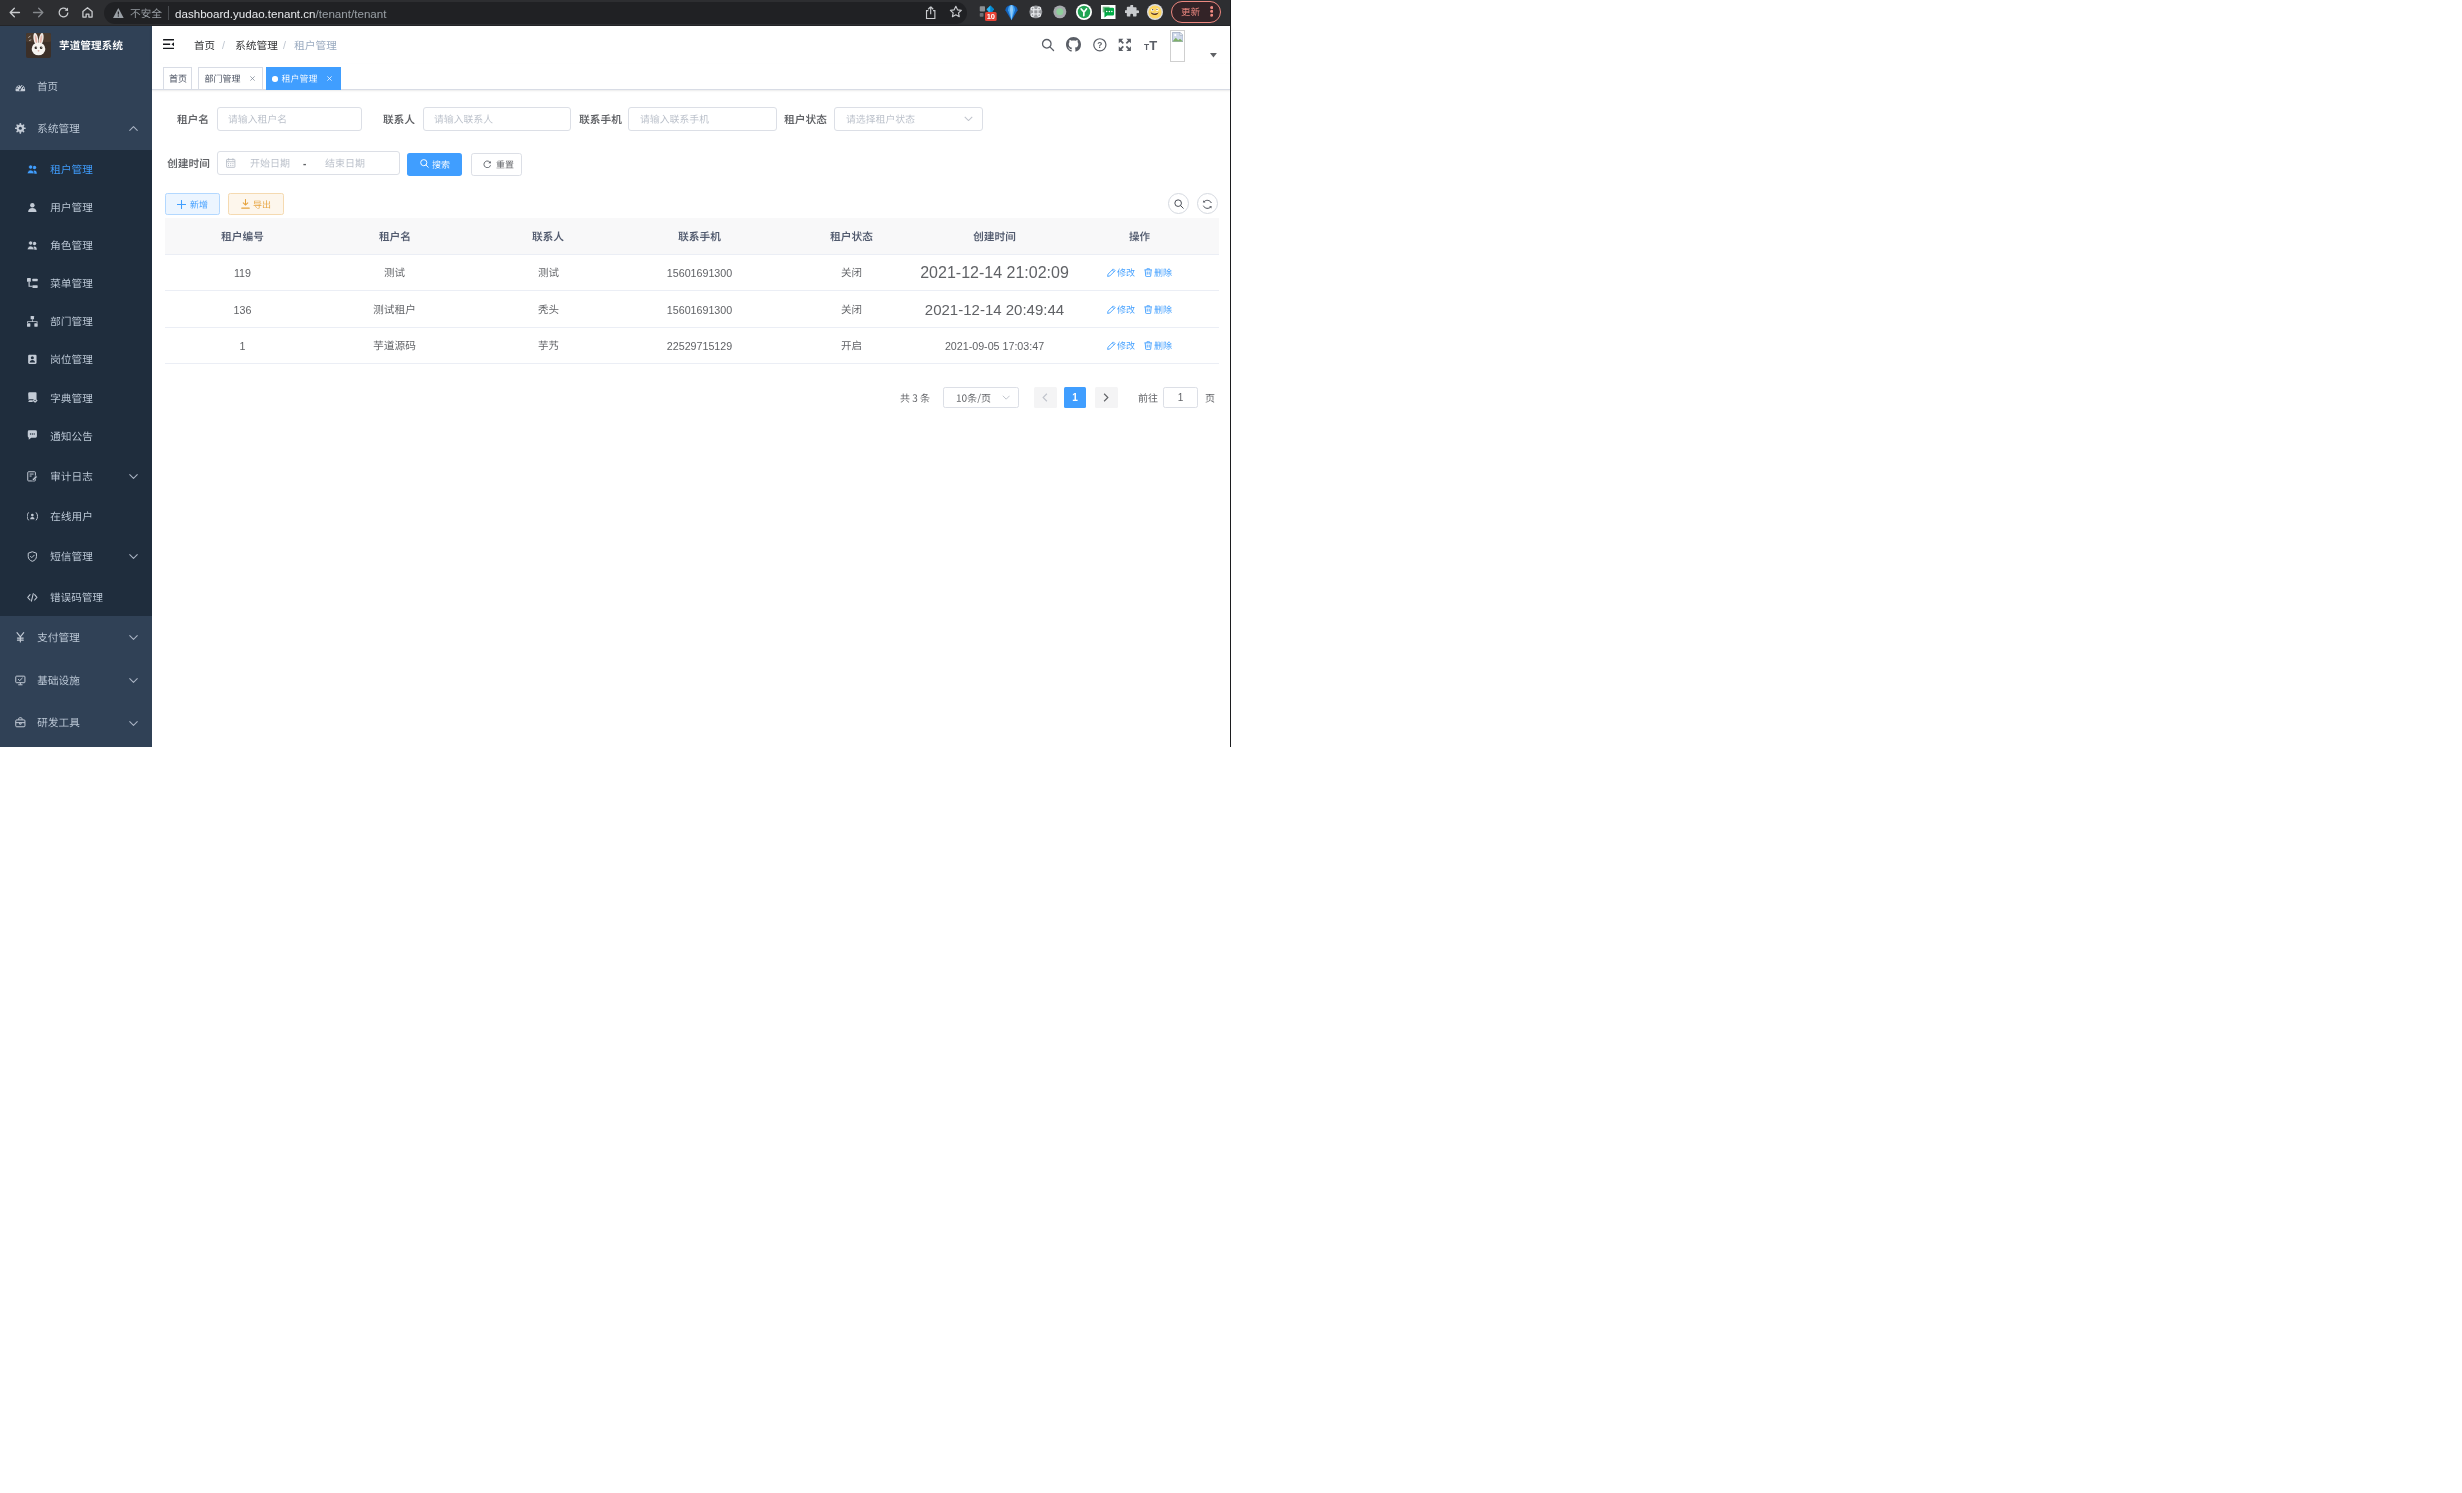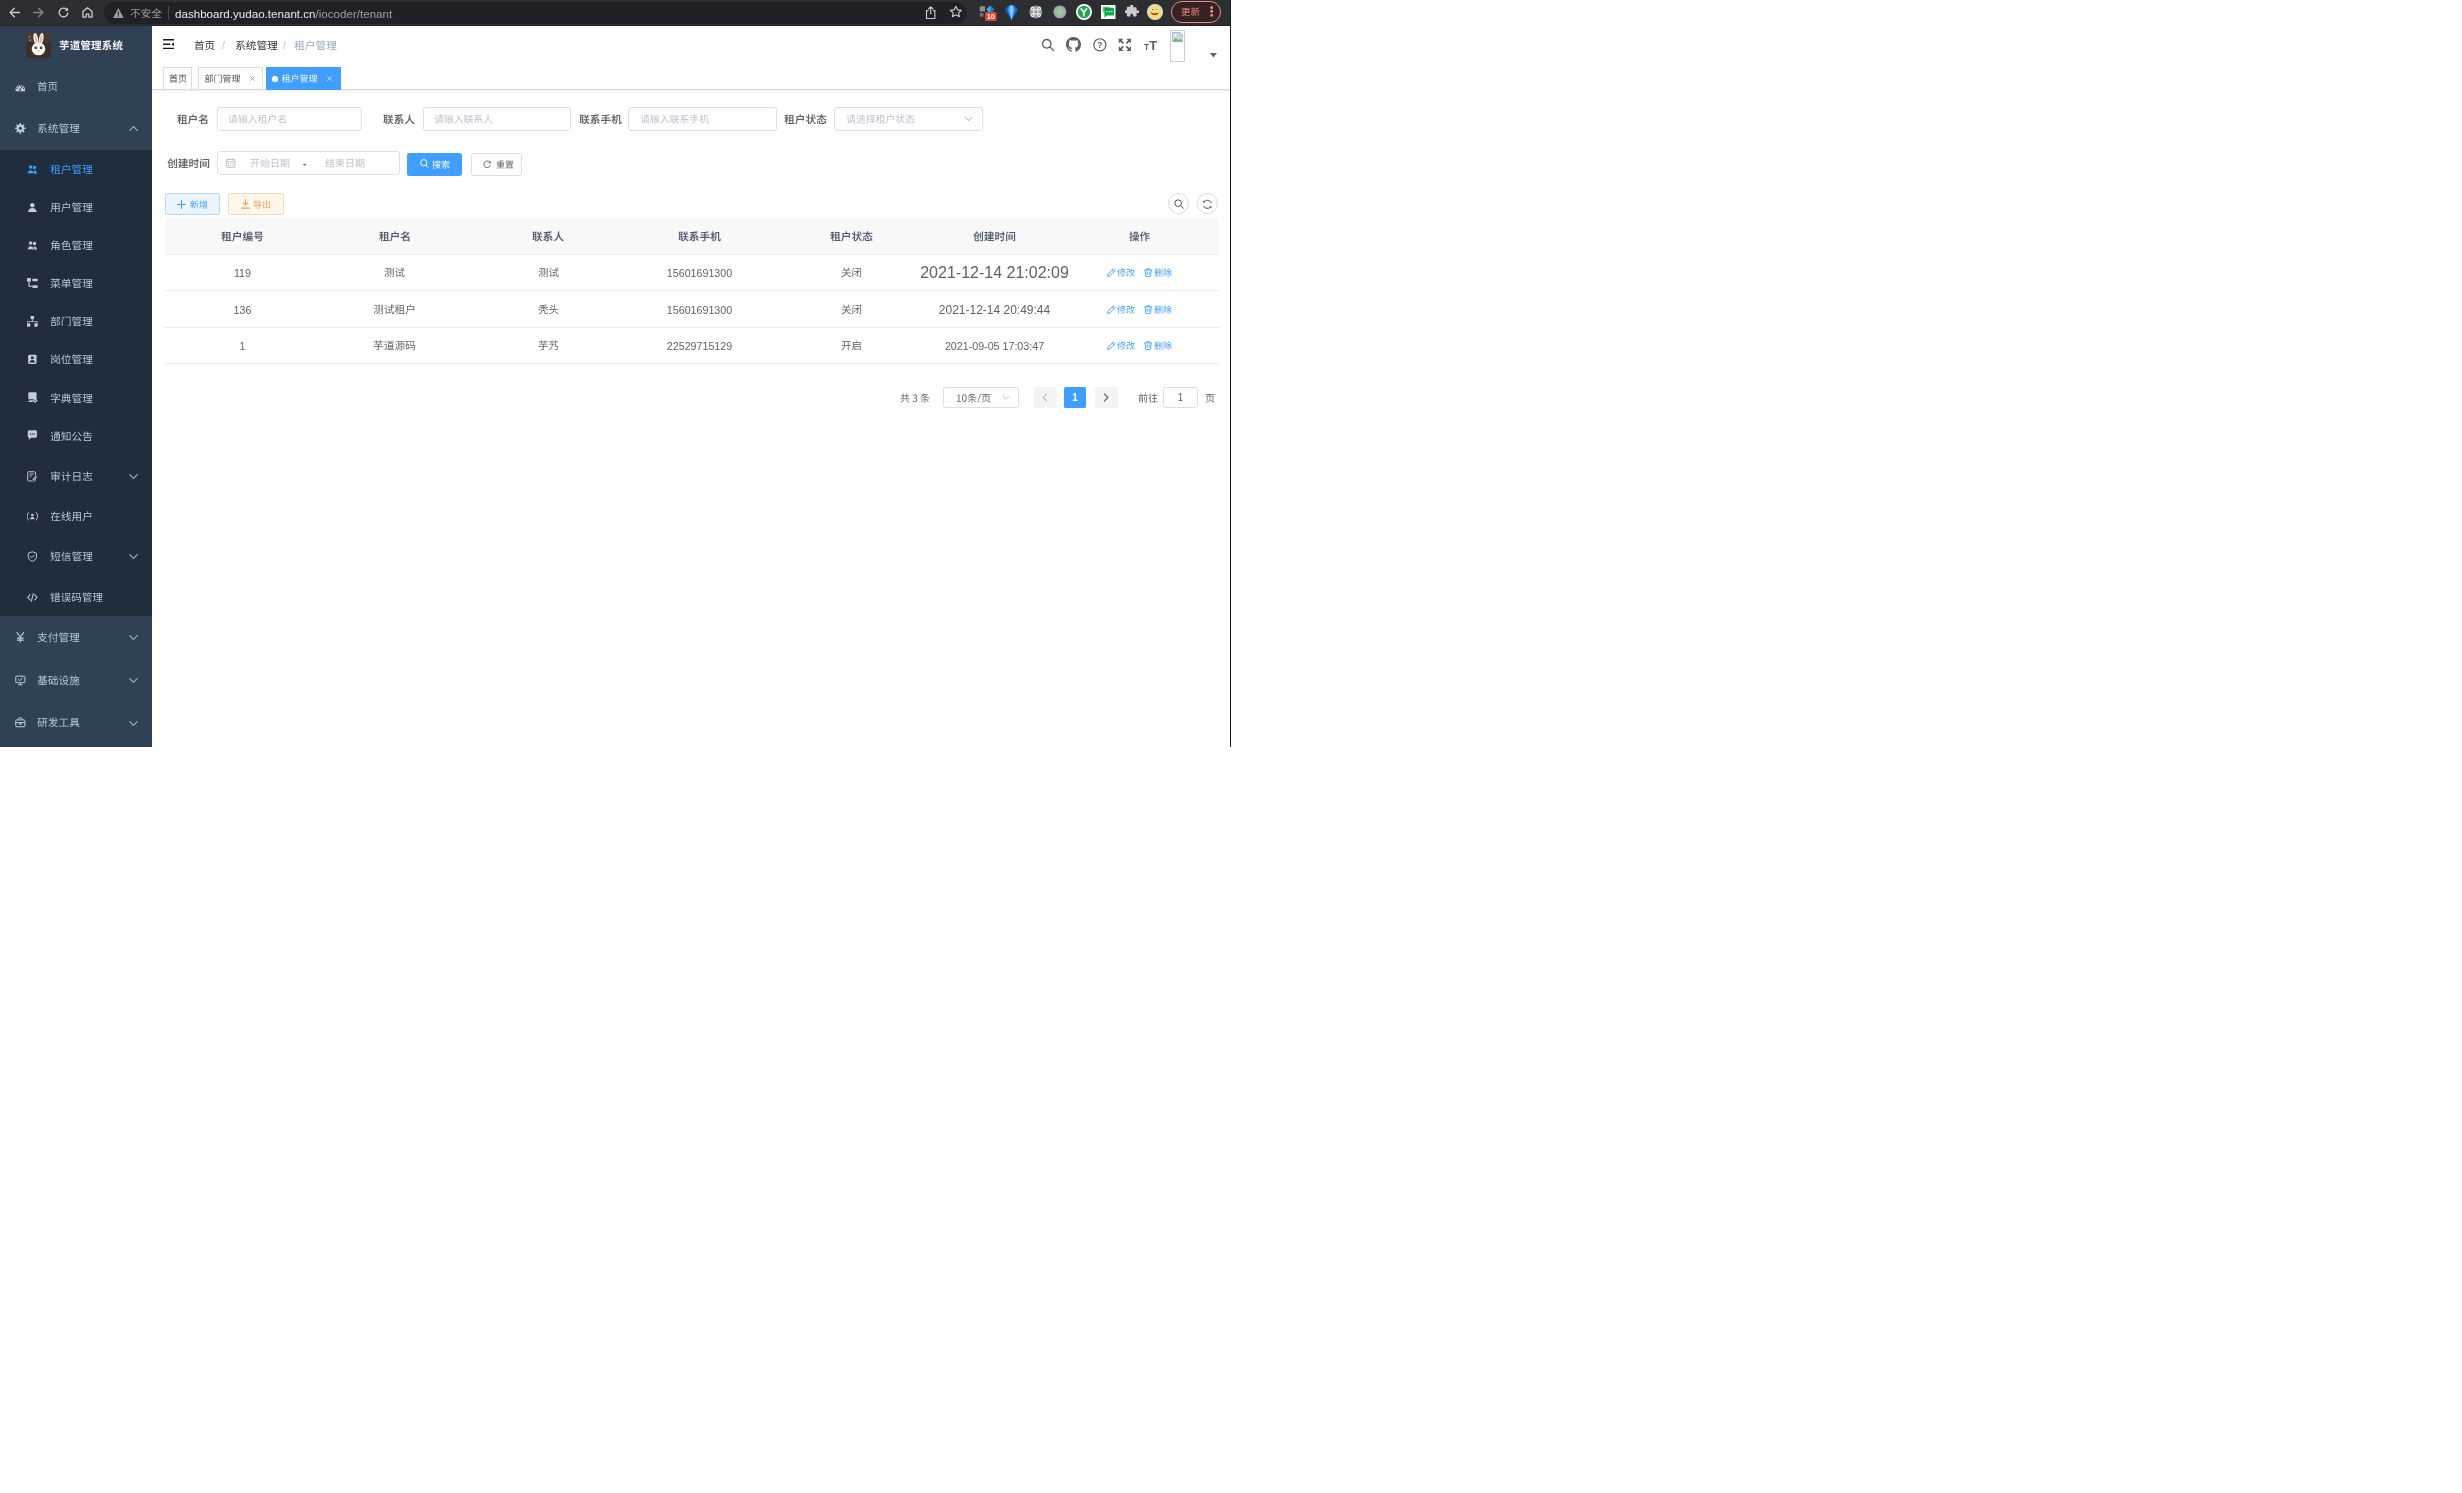--- a/index.html
+++ b/index.html
@@ -25,21 +25,21 @@
         <g transform="translate(0,880) scale(1,-1)">
           <use href="#r4e0d" x="0"></use>
           <use href="#r5b89" x="1000"></use>
           <use href="#r5168" x="2000"></use>
         </g>
       </svg>
     </div>
     <div style="position:absolute;left:168px;top:6px;width:0.8px;height:13.7px;background:#494c50"></div>
     <div style="position:absolute;left:175px;top:0;height:26px;display:flex;align-items:center;font-size:11.6px;letter-spacing:0px">
       <span style="color:#e8eaed">dashboard.yudao.tenant.cn</span>
-      <span style="color:#9aa0a6">/iocoder/tenant</span>
+      <span style="color:#9aa0a6">/tenant/tenant</span>
     </div>
     <svg class="r" style="left:925px;top:6px" width="11.4" height="13.7" viewBox="0 0 15 18" fill="none" stroke="#c9cbce" stroke-width="1.5">
       <path d="M4.5 6H2v10.5h11V6h-2.5M7.5 1v10M7.5 1L4.2 4.3M7.5 1l3.3 3.3"></path>
     </svg>
     <svg class="r" style="left:949px;top:5.3px" width="13.7" height="13.7" viewBox="0 0 18 18" fill="none" stroke="#c9cbce" stroke-width="1.5" stroke-linejoin="round">
       <path d="M9 1.8l2.2 4.6 5 .6-3.7 3.4 1 5-4.5-2.5-4.5 2.5 1-5L1.8 7l5-.6z"></path>
     </svg>
   </div>
 <svg class="r" style="left:979px;top:3.8px" width="18" height="18" viewBox="0 0 24 24">
     <rect x="1" y="3" width="7" height="7" rx="1" fill="#8d9094"></rect>
@@ -899,21 +899,21 @@
   </div>
 <div style="position:absolute;left:608px;top:291px;width:183px;height:37px;display:flex;align-items:center;justify-content:center;font-size:10.7px;color:#606266">15601691300</div>
 <div style="position:absolute;left:841px;top:291px;width:23px;height:37px;display:flex;align-items:center;">
     <svg width="21" height="10.7" viewBox="0 0 2000 1000" fill="#606266" aria-hidden="true">
       <g transform="translate(0,880) scale(1,-1)">
         <use href="#r5173" x="0"></use>
         <use href="#r95ed" x="1000"></use>
       </g>
     </svg>
   </div>
-<div style="position:absolute;left:903px;top:291px;width:183px;height:37px;display:flex;align-items:center;justify-content:center;font-size:12px;color:#606266">2021-12-14 20:49:44</div>
+<div style="position:absolute;left:903px;top:291px;width:183px;height:37px;display:flex;align-items:center;justify-content:center;font-size:15px;color:#606266">2021-12-14 20:49:44</div>
 <svg class="r" style="left:1107px;top:305px" width="9" height="9" viewBox="0 0 12 12" fill="none" stroke="#409eff" stroke-width="1.2">
     <path d="M8.4 1.2l2.4 2.4-7 7-3 .6.6-3zM7 2.6l2.4 2.4" stroke-linejoin="round"></path>
   </svg>
 <div style="position:absolute;left:1117px;top:291px;width:20px;height:37px;display:flex;align-items:center;">
     <svg width="18" height="9" viewBox="0 0 2000 1000" fill="#409eff" aria-hidden="true">
       <g transform="translate(0,880) scale(1,-1)">
         <use href="#r4fee" x="0"></use>
         <use href="#r6539" x="1000"></use>
       </g>
     </svg>

